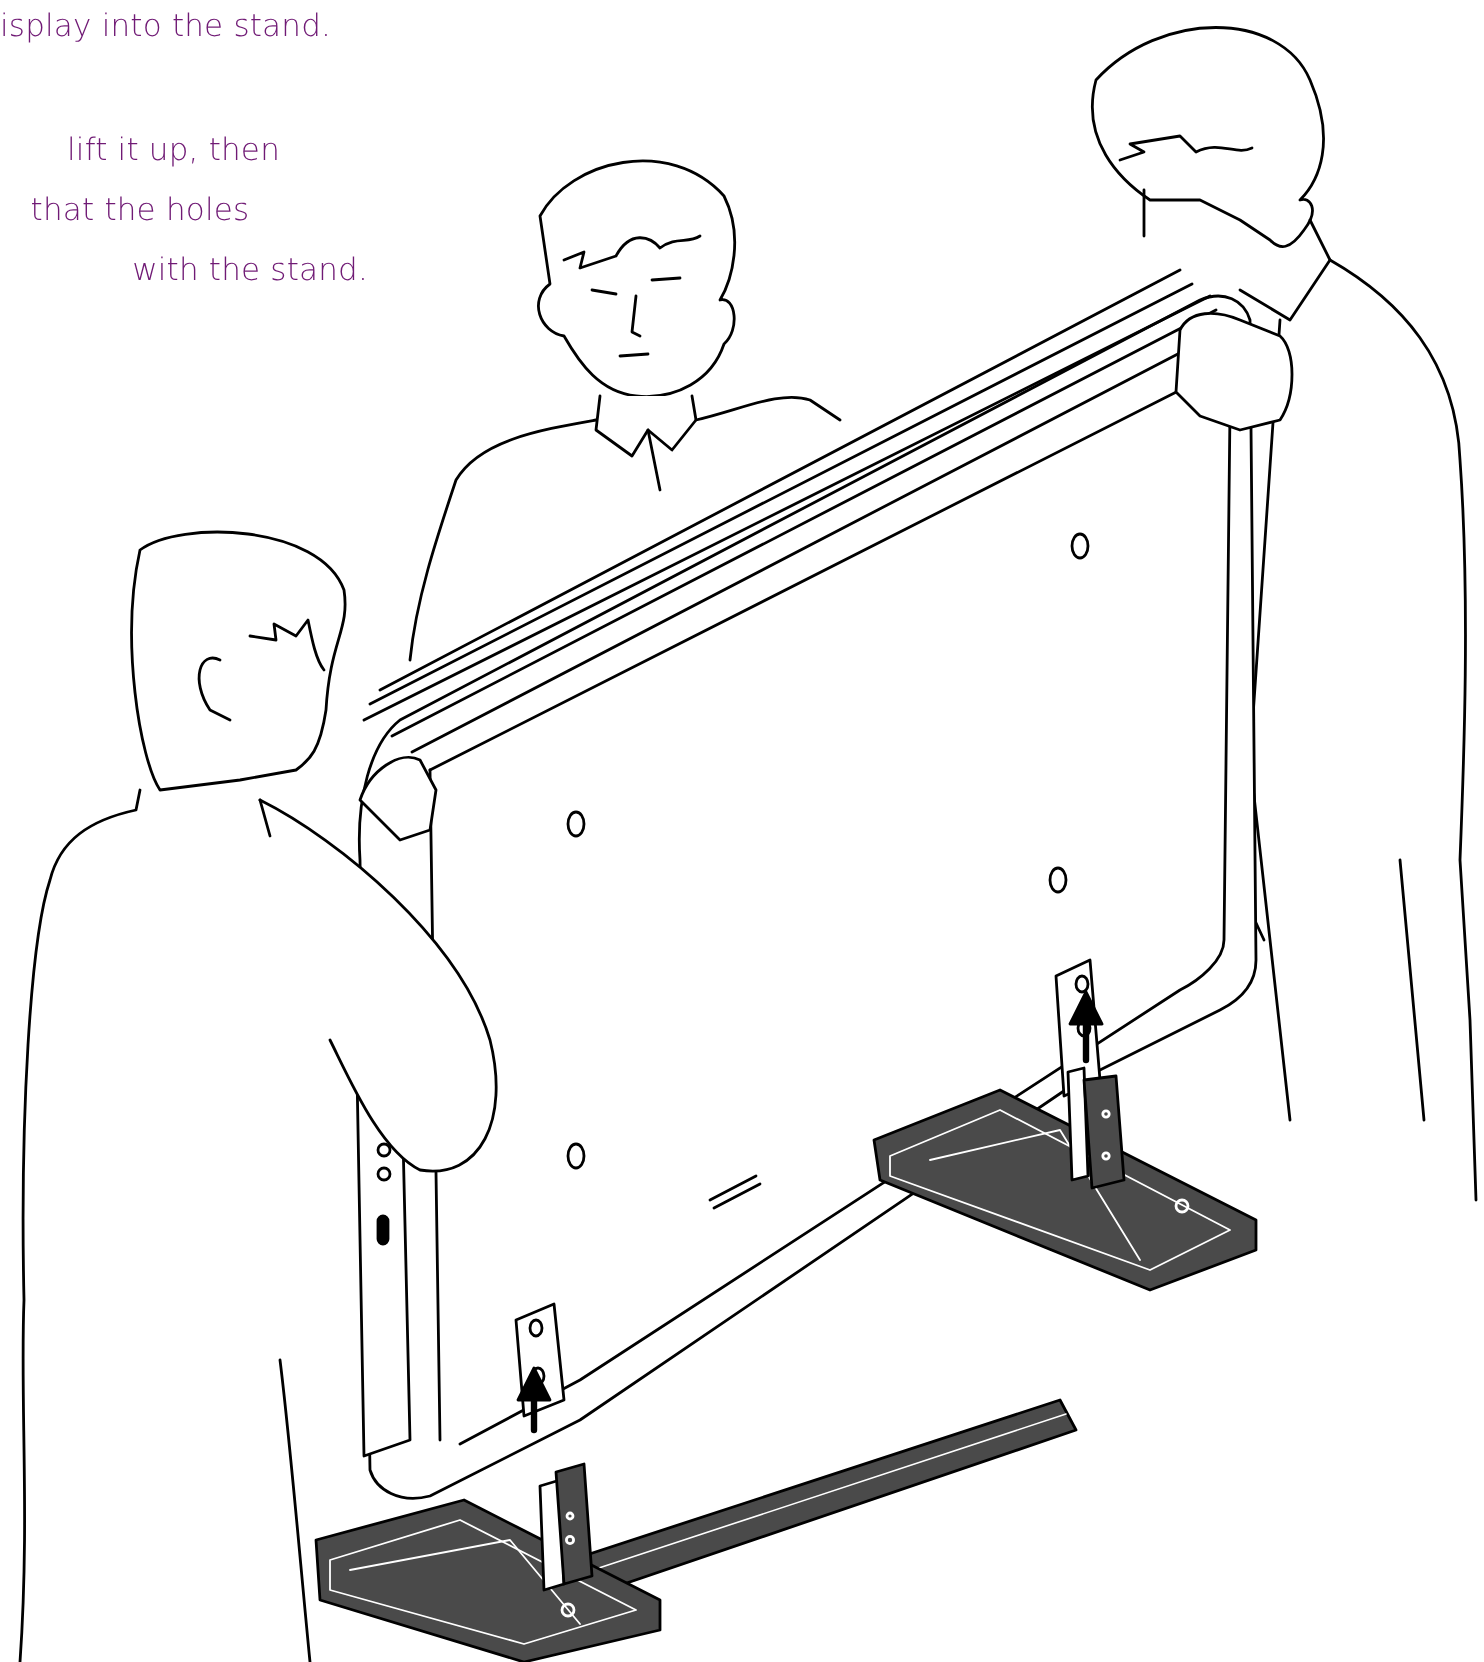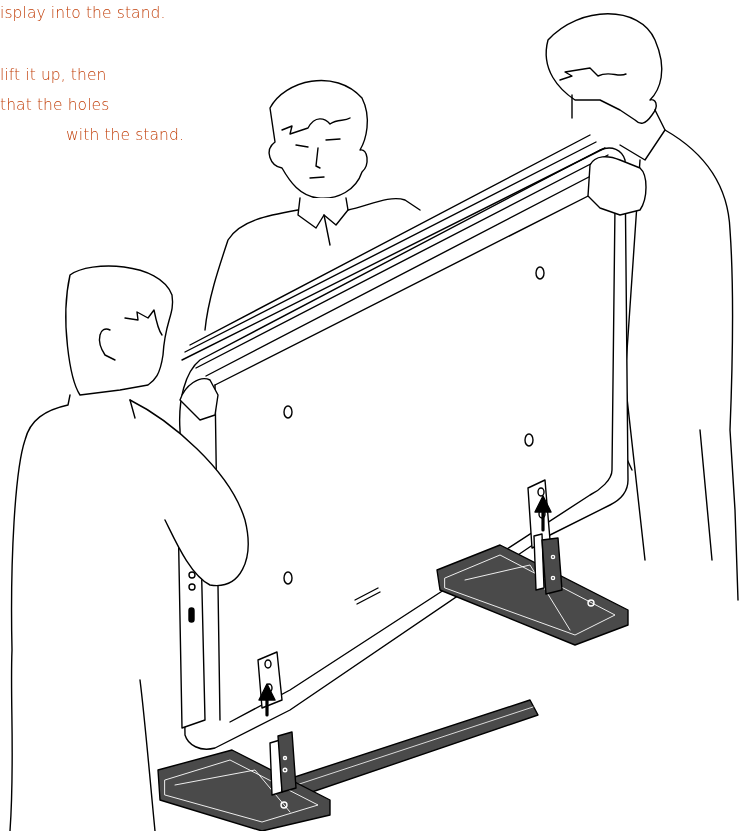--- a/index.html
+++ b/index.html
@@ -1,22 +1,22 @@
 <!DOCTYPE html>
 <html><head>
   <meta charset="utf-8">
   <style>
     html, body { margin: 0; padding: 0; background: #ffffff; }
     body { width: 742px; height: 831px; position: relative; overflow: hidden;
            font-family: "DejaVu Sans", "Liberation Sans", sans-serif; color: #3a3a3a; }
     .caption { position: absolute; font-size: 15.5px; letter-spacing: 0.1px;
-               font-weight: 300; color: #c2410c; white-space: nowrap; line-height: 1; }
+               font-weight: 300; color: #701a75; white-space: nowrap; line-height: 1; }
     .line-1 { left: 0px; top: 6px; }
-    .line-2 { left: 0px; top: 68px; text-align: left; width: 140px; }
-    .line-3 { left: 0px; top: 98px; text-align: left; width: 140px; }
+    .line-2 { left: 0px; top: 68px; text-align: right; width: 140px; }
+    .line-3 { left: 0px; top: 98px; text-align: center; width: 140px; }
     .line-4 { left: 0px; top: 128px; text-align: right; width: 140px; margin-left: 44px; }
     svg.illustration { position: absolute; left: 0; top: 0; }
   </style>
 </head>
 <body>
 
 <div>
   <div class="caption line-1">isplay into the stand.</div>
   <div class="caption line-2">lift it up, then</div>
   <div class="caption line-3">that the holes</div>

